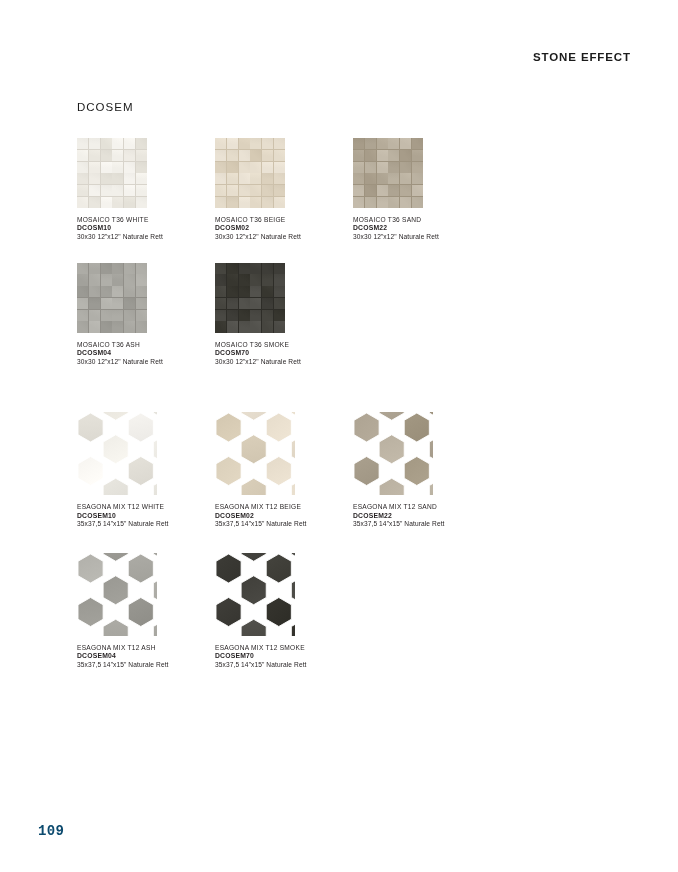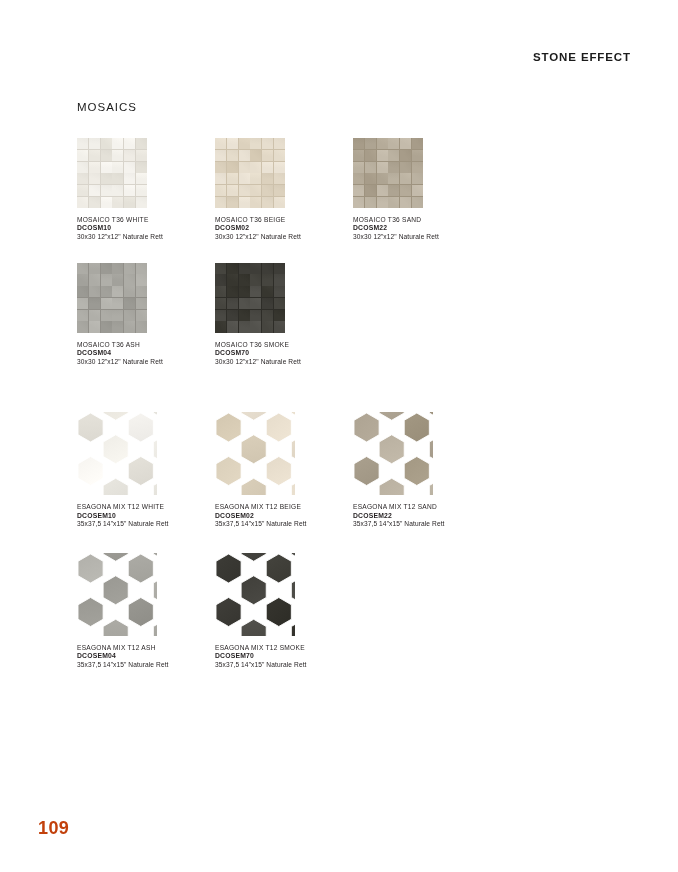--- a/index.html
+++ b/index.html
@@ -110,32 +110,33 @@
     letter-spacing: 0.1px;
     color: #231f20;
     white-space: nowrap;
   }
 
   
   .page-number {
     position: absolute;
     left: 38px;
     bottom: 33px;
-    font-size: 18px;
+    font-size: 14px;
     font-weight: 700;
-    color: #c2410c;
+    color: #0c4a6e;
     letter-spacing: 0.4px;
+    font-family: Liberation Mono, monospace;
   }
 </style>
 </head>
 <body>
 
 <div class="page-header">STONE EFFECT</div>
 
-<div class="section-title">MOSAICS</div>
+<div class="section-title">DCOSEM</div>
 
 <div class="catalog">
 
   <div class="product-group group-square-a">
     <div class="row">
 
       <div class="product">
         <div class="swatch-square" style="background: rgb(216, 212, 203);">
             <div class="tile" style="background: linear-gradient(18deg, rgb(241, 239, 233) 0%, rgb(241, 239, 233) 45%, rgb(235, 233, 227) 100%);"></div>
             <div class="tile" style="background: linear-gradient(6deg, rgb(242, 240, 234) 0%, rgb(242, 240, 234) 45%, rgb(236, 234, 228) 100%);"></div>

